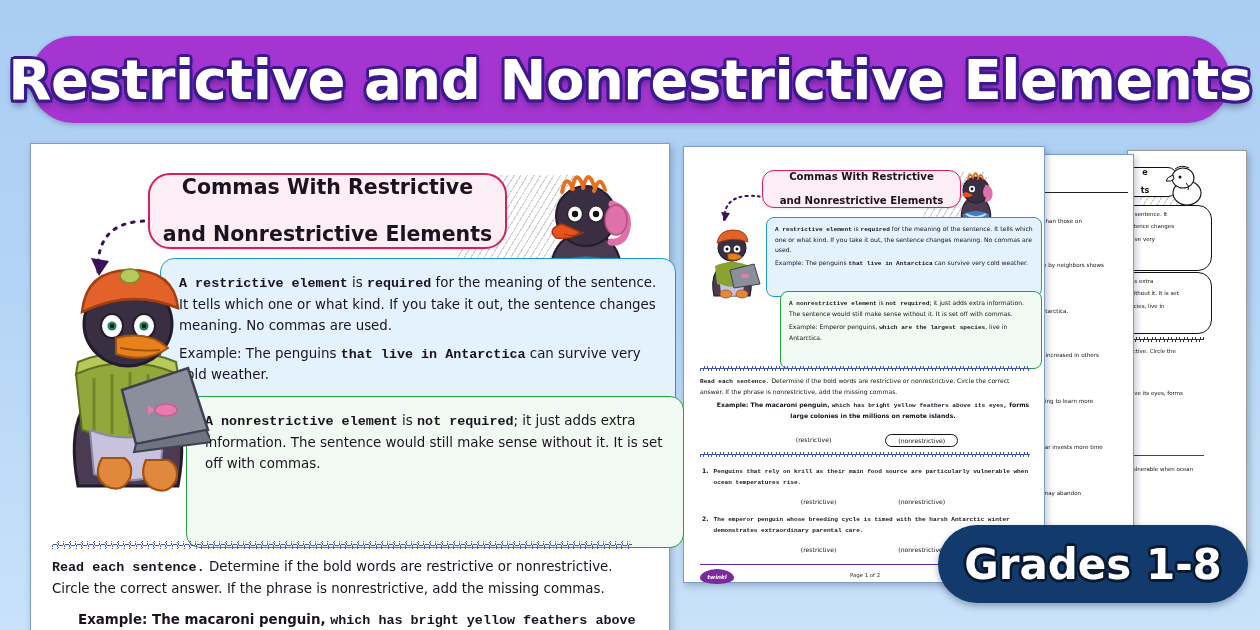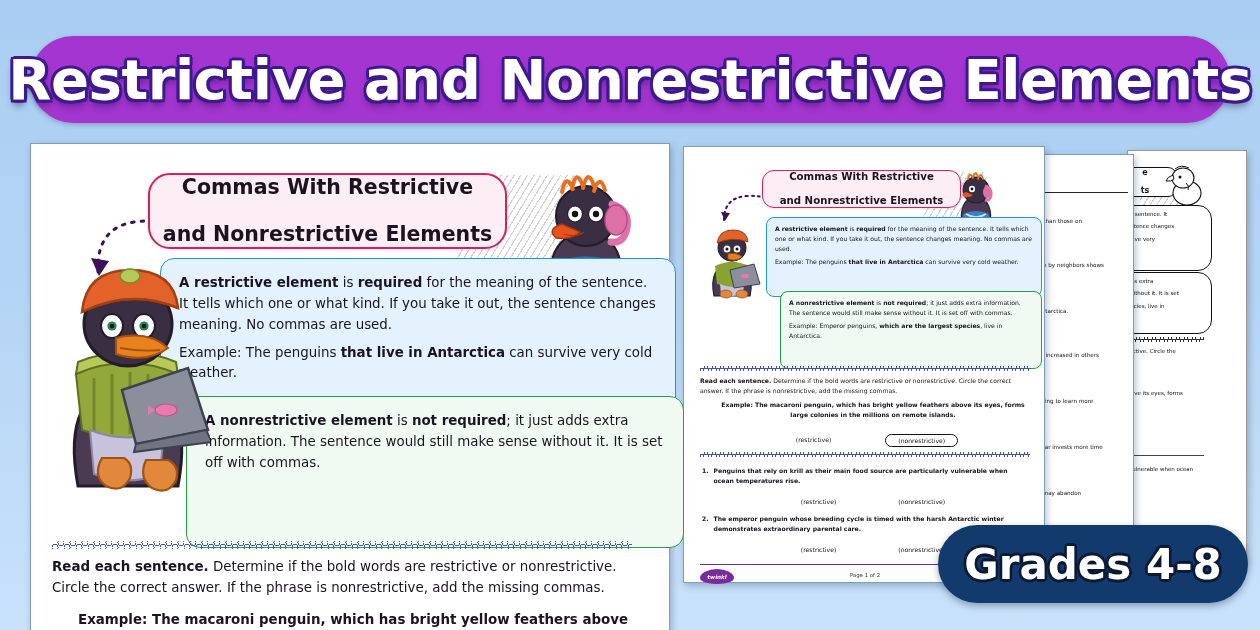--- a/index.html
+++ b/index.html
@@ -132,21 +132,21 @@
     position:absolute;inset:0;display:flex;align-items:center;justify-content:center;
     font-weight:700;font-size:42px;color:#fff;white-space:nowrap;
     text-shadow:
       -2px -2px 0 #0a1a33, 2px -2px 0 #0a1a33, -2px 2px 0 #0a1a33, 2px 2px 0 #0a1a33,
       0 -2.6px 0 #0a1a33, 0 2.6px 0 #0a1a33, -2.6px 0 0 #0a1a33, 2.6px 0 0 #0a1a33;
   }
 
   
   .peng{position:absolute;}
   .arrow{position:absolute;}
-  b{font-weight:700;}
+  b{font-weight:700;font-family:Liberation Mono, monospace;}
 </style>
 </head>
 <body>
 
 <div class="stage">
 
   <div class="banner">
     <div class="banner-text">Restrictive and Nonrestrictive Elements</div>
   </div>
 
@@ -392,16 +392,16 @@
     <div class="instr">
       <b>Read each sentence.</b><span> Determine if the bold words are restrictive or nonrestrictive. Circle the correct answer. If the phrase is nonrestrictive, add the missing commas.</span>
     </div>
 
     <div class="exa">
       <span>Example: The macaroni penguin, </span><b>which has bright yellow feathers above its eyes,</b>
     </div>
   </div>
 
   <div class="badge">
-    <div class="badge-text">Grades 4-8</div>
+    <div class="badge-text">Grades 1-8</div>
   </div>
 
 </div>
 
 </body></html>

